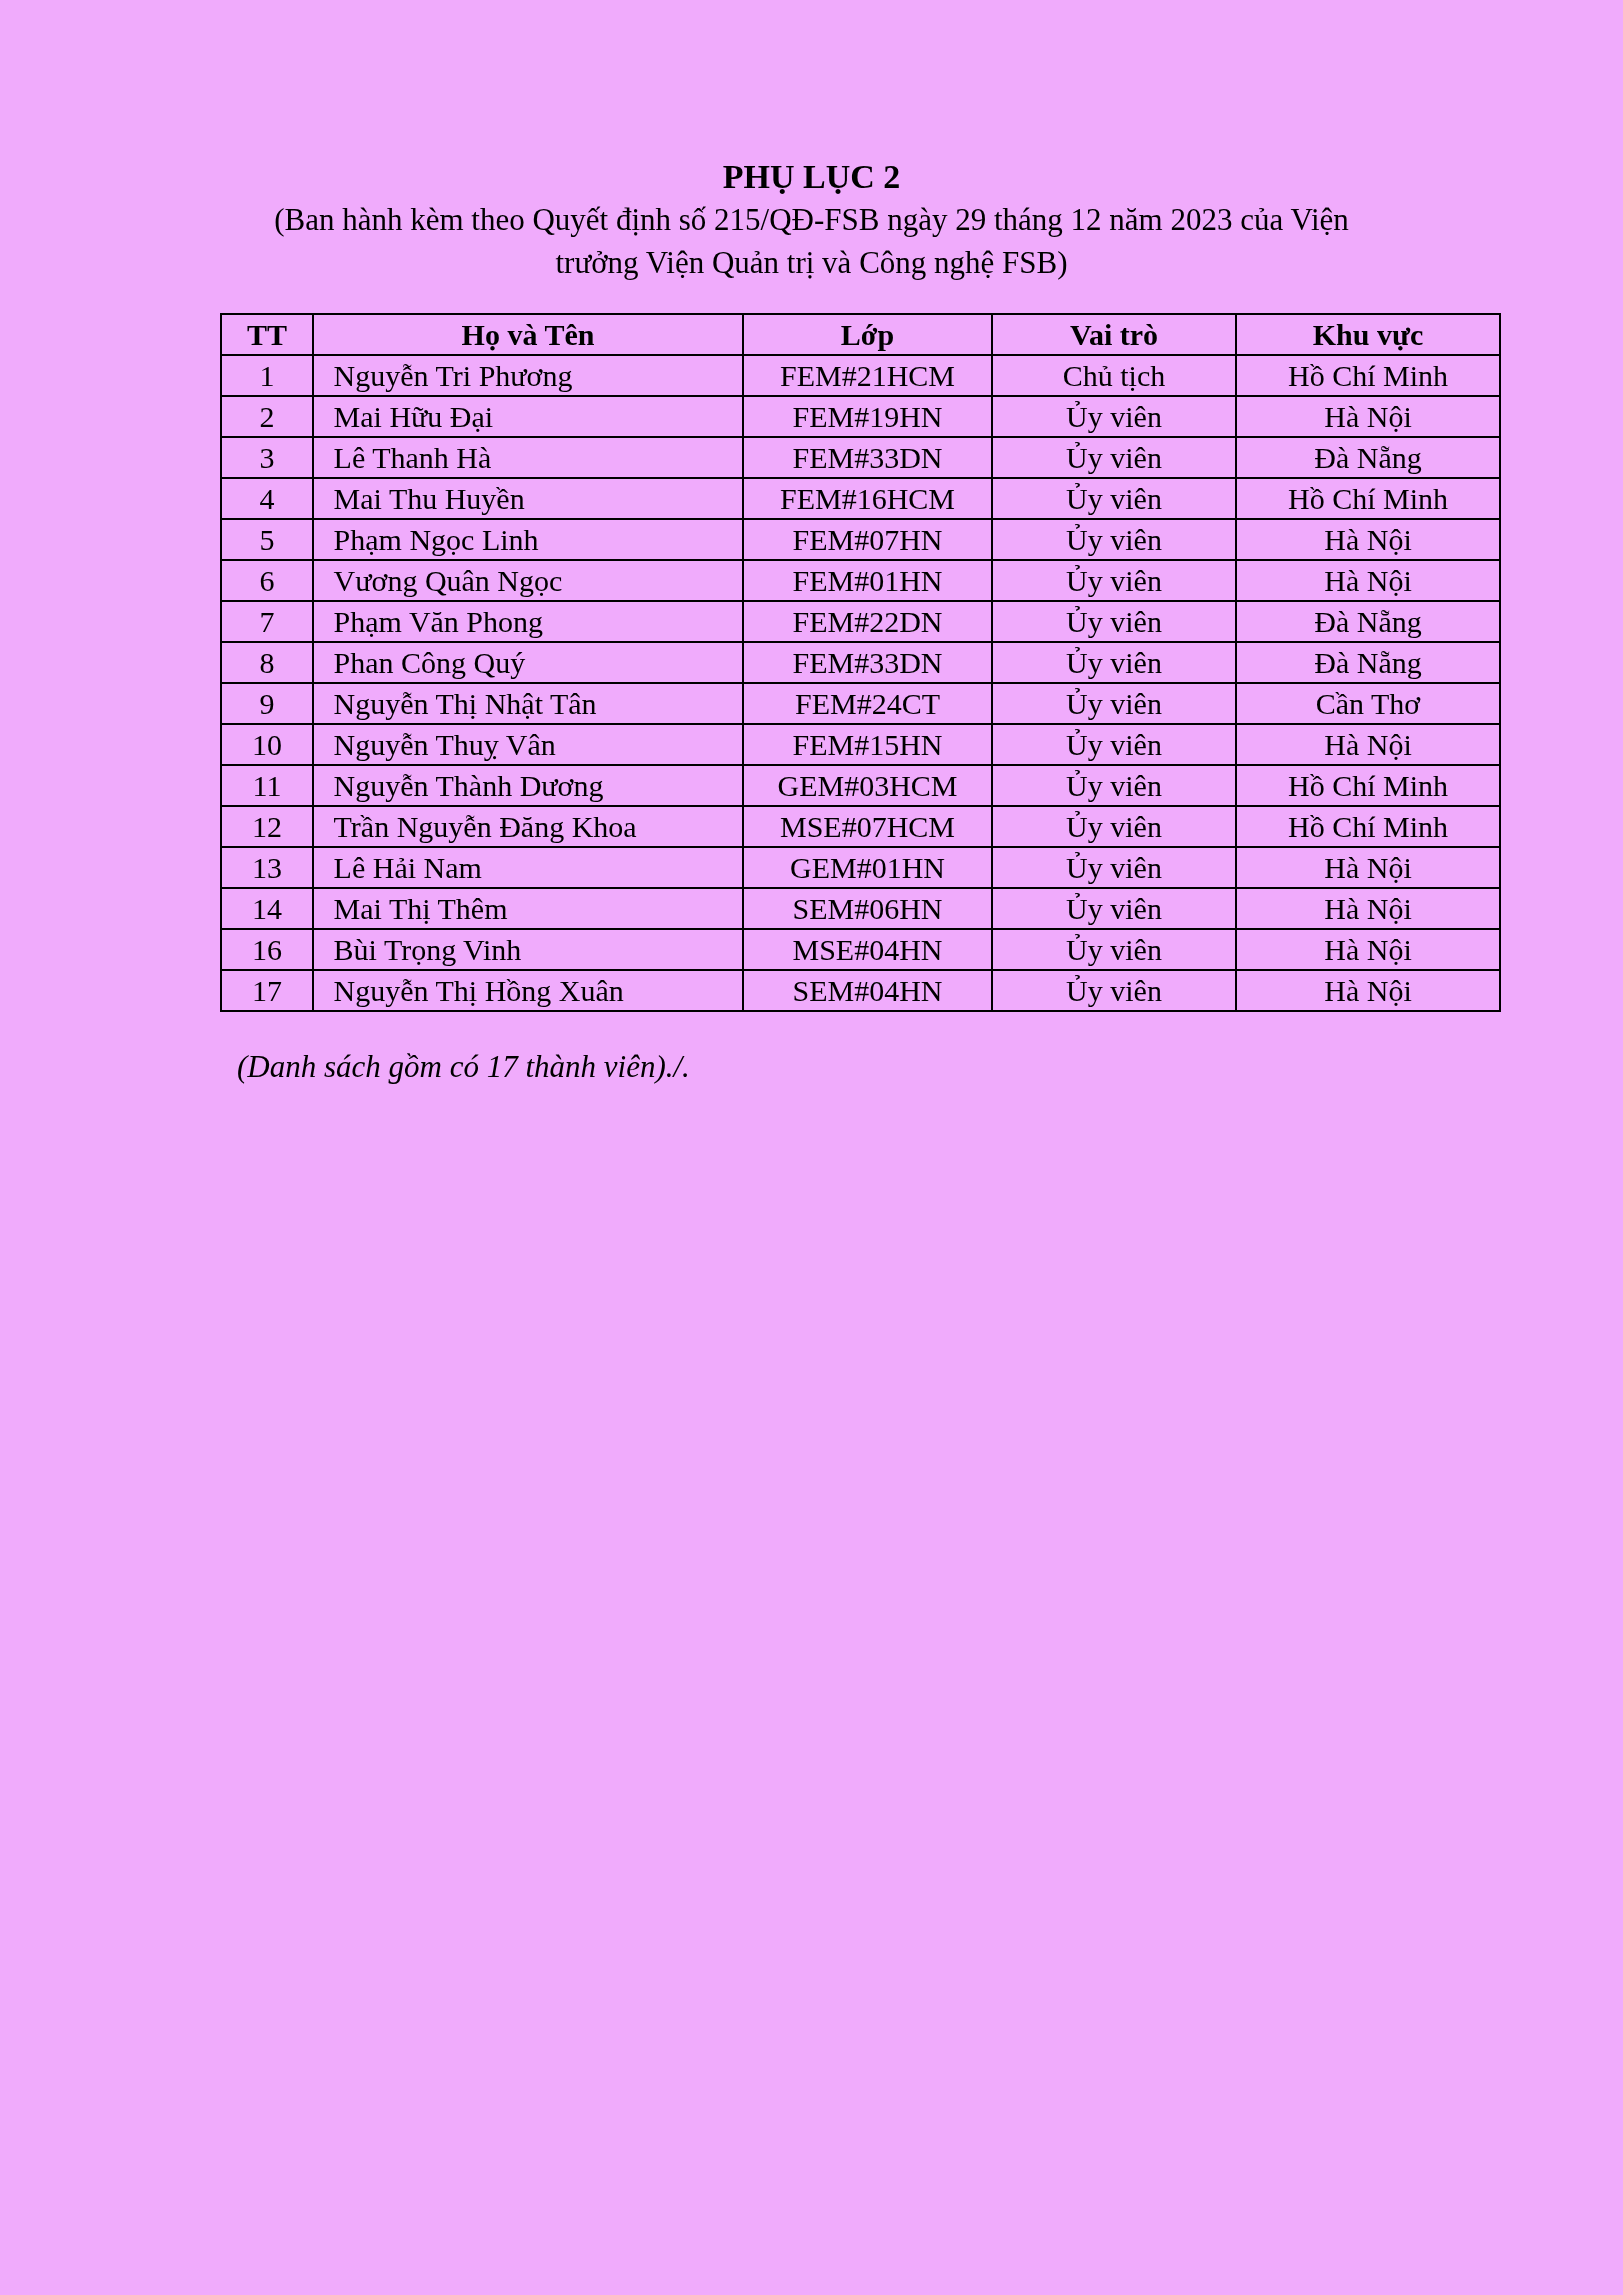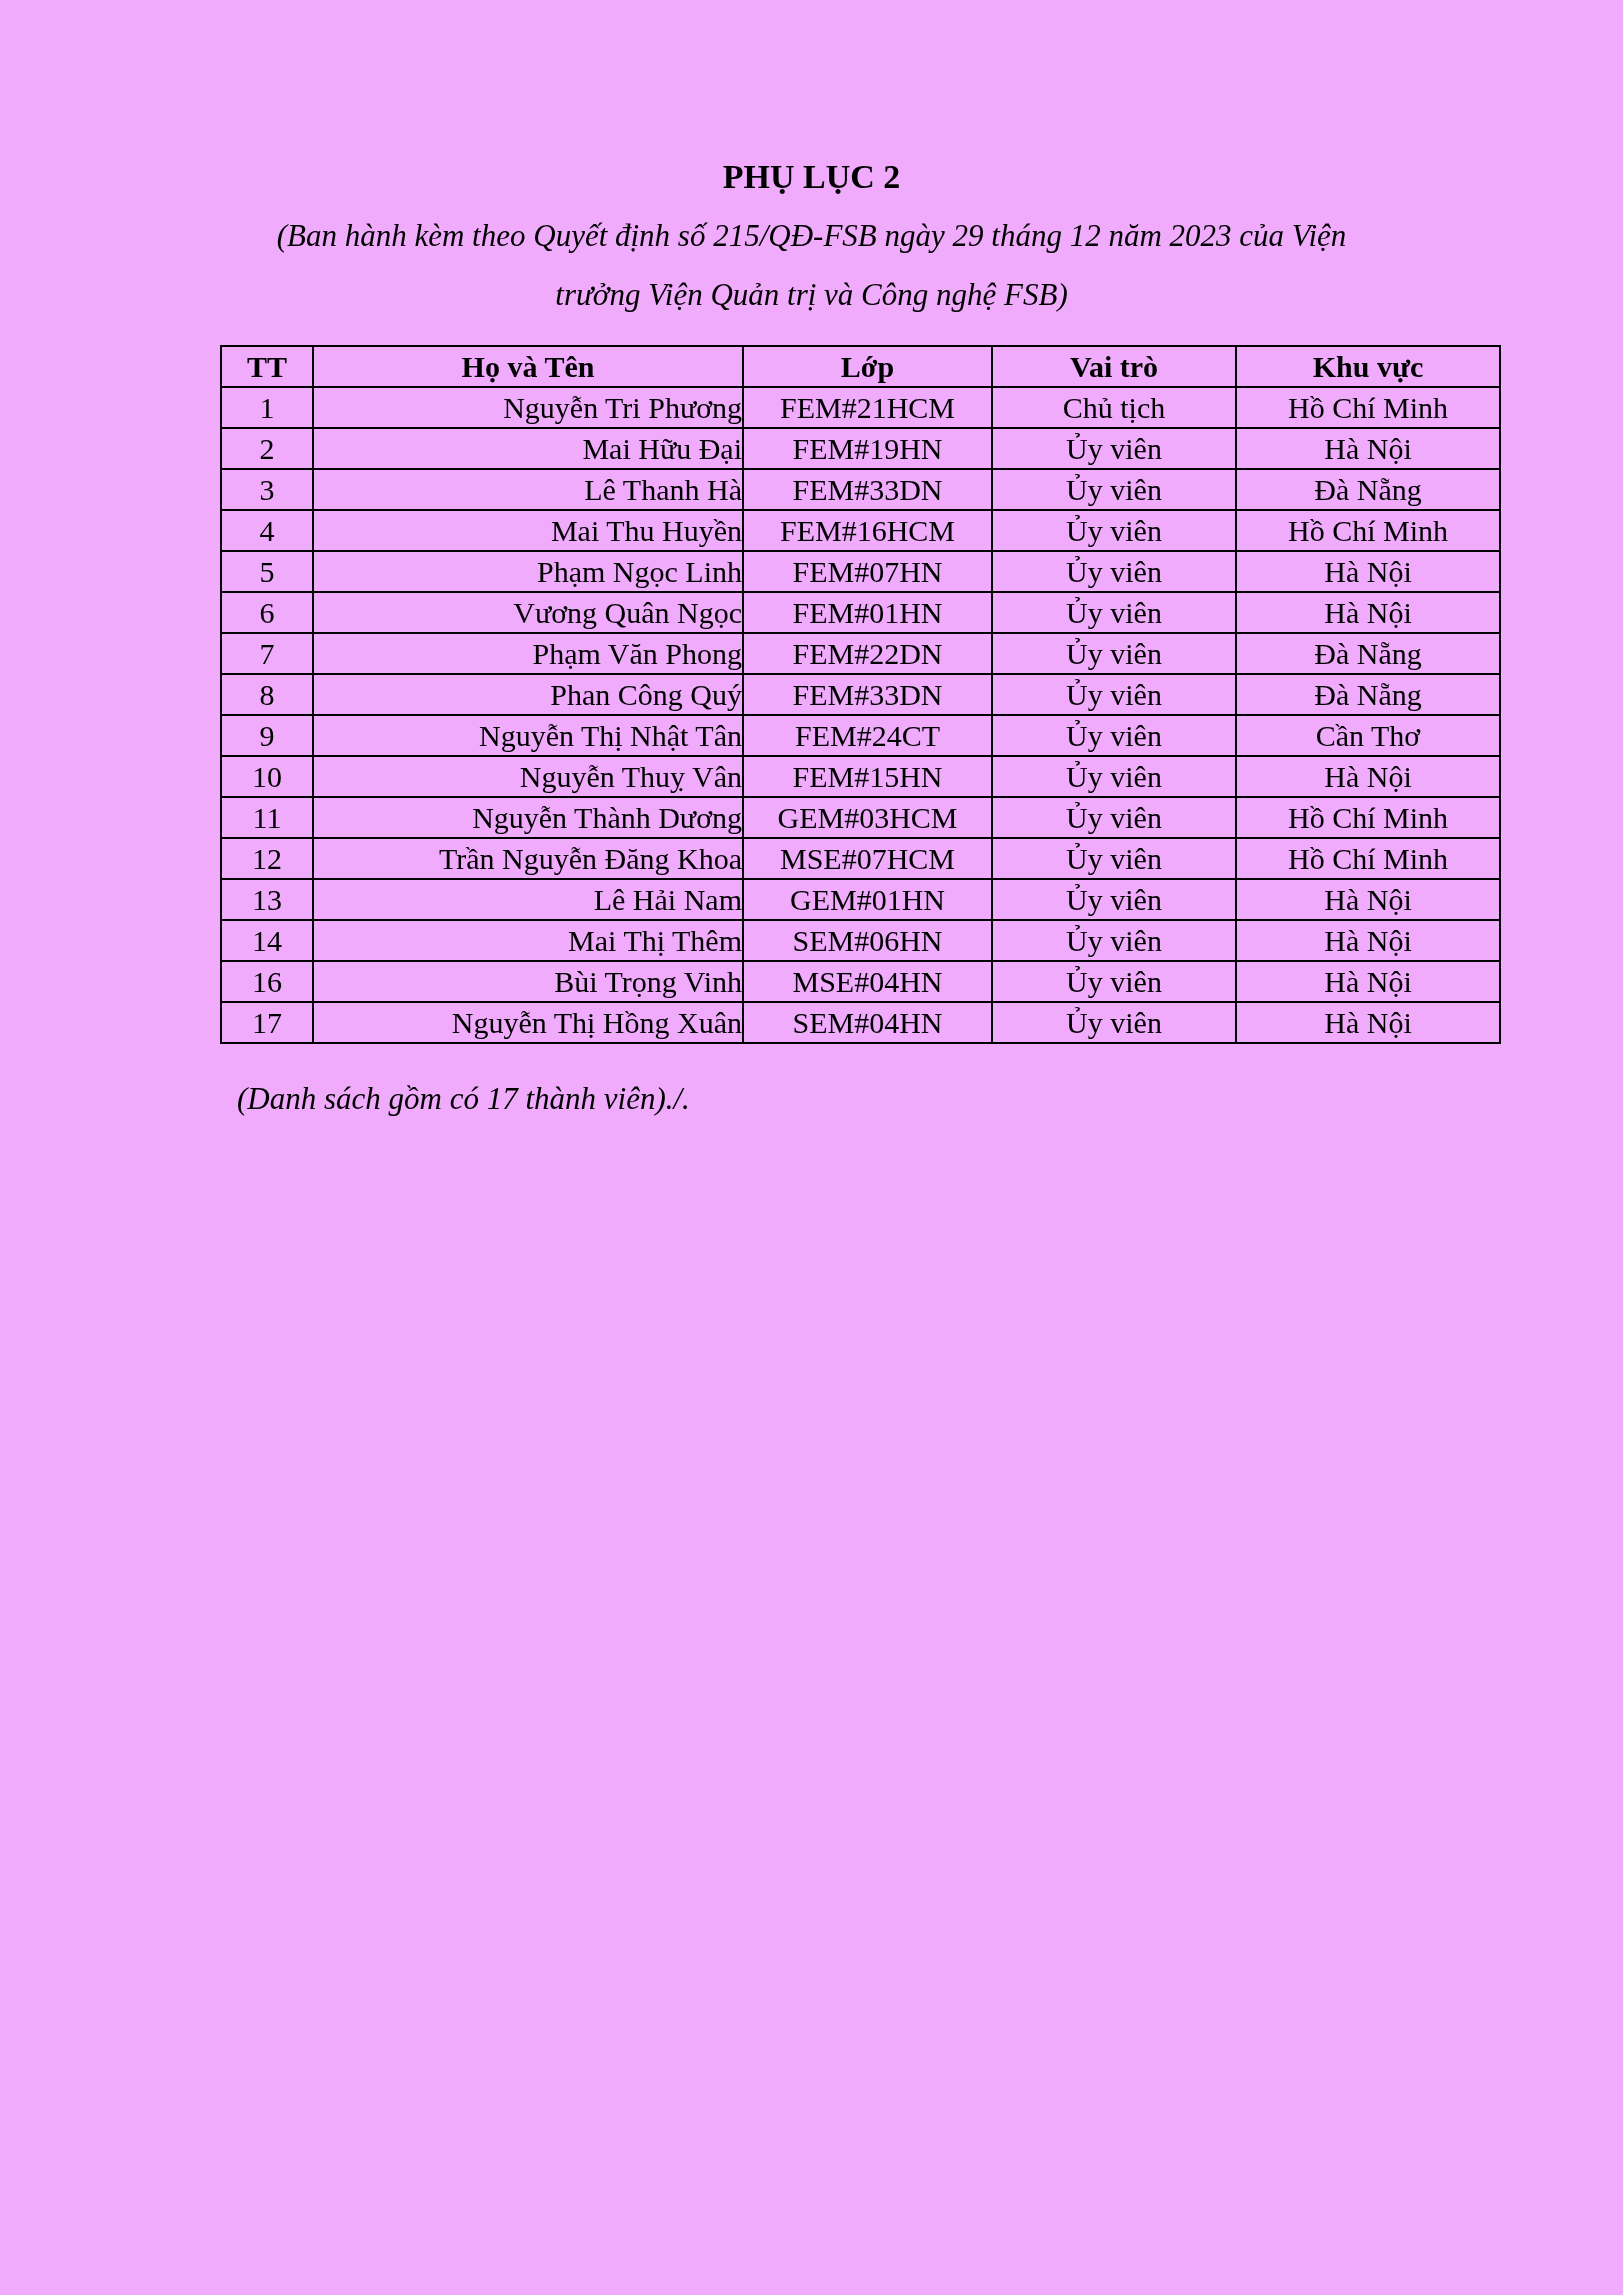--- a/index.html
+++ b/index.html
@@ -20,24 +20,23 @@
     padding-top: 156px;
     text-align: center;
   }
   .title-line {
     font-weight: bold;
     font-size: 34px;
     line-height: 42px;
     margin: 0;
   }
   .subtitle-line {
-    font-style: italic;
     font-size: 31px;
     line-height: 43px;
-    margin: 16px;
+    margin: 0;
   }
   table.members {
     border-collapse: collapse;
     table-layout: fixed;
     width: 1280px;
     margin: 29px 0 0 220px;
   }
   table.members th,
   table.members td {
     border: 2.6px solid #000000;
@@ -48,22 +47,23 @@
     text-align: center;
     vertical-align: middle;
     white-space: nowrap;
     overflow: hidden;
   }
   table.members th {
     font-weight: bold;
     border-radius: 13px;
   }
   table.members td.name-cell {
-    text-align: right;
+    text-align: left;
     padding-left: 19.6px;
+    border-radius: 7px;
   }
   .footer-note {
     font-style: italic;
     font-size: 31px;
     line-height: 39px;
     margin: 35px 0 8px 237px;
   }
 </style>
 </head>
 <body>

